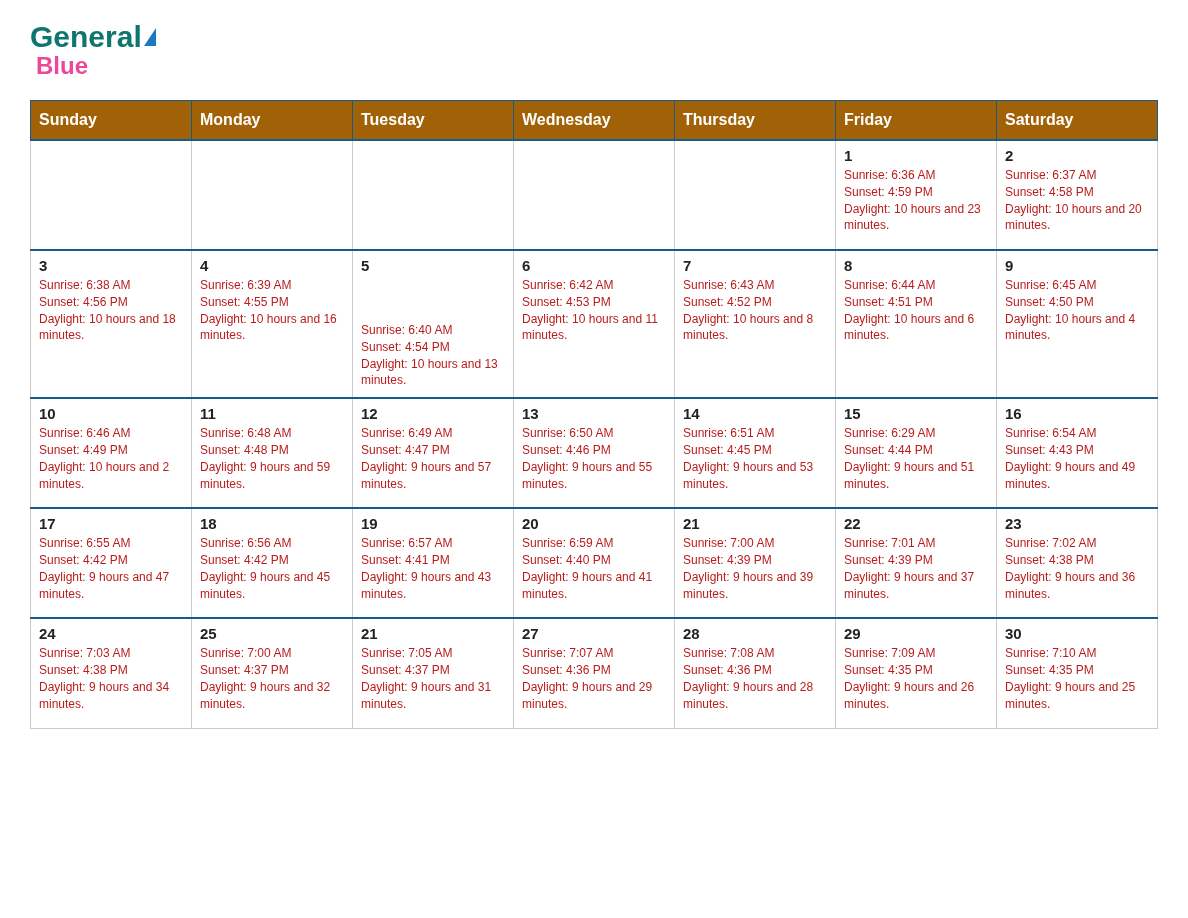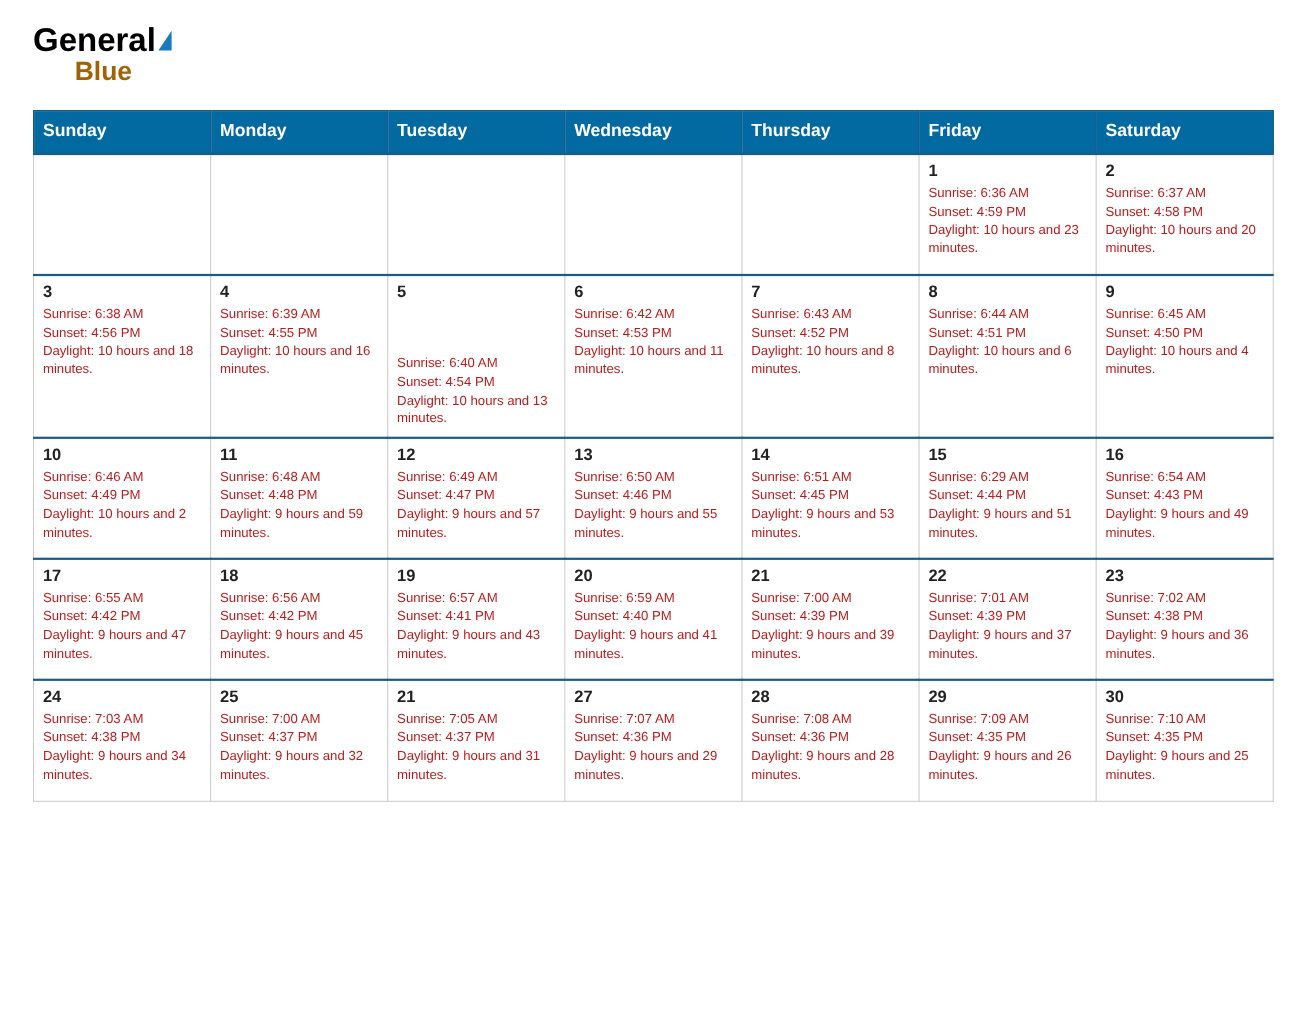--- a/index.html
+++ b/index.html
@@ -38,21 +38,21 @@
       font-weight: normal;
       color: #555;
       margin-top: 4px;
     }
     .calendar {
       width: 100%;
       border-collapse: collapse;
       border: 1px solid #bbb;
     }
     .calendar thead tr th {
-      background-color: #0369a1;
+      background-color: #a16207;
       color: #fff;
       font-size: 16px;
       font-weight: bold;
       padding: 10px 8px;
       text-align: left;
       border: 1px solid #1a5a8a;
     }
     .calendar tbody tr td {
       vertical-align: top;
       padding: 6px 8px 8px 8px;
@@ -79,25 +79,25 @@
       background: #fff;
     }
   </style>
 </head>
 <body>
 
 <div class="page">
   <div class="header">
     <div class="logo">
       <div style="display:flex; align-items:center;">
-        <span style="font-size:30px;font-weight:bold;color:#000000;font-family:Arial;">General</span>
+        <span style="font-size:30px;font-weight:bold;color:#0f766e;font-family:Arial;">General</span>
         <span style="display:inline-block;width:0;height:0;border-left:12px solid transparent;border-bottom:18px solid #1a7abf;margin-left:2px;margin-bottom:0px;vertical-align:bottom;"></span>
       </div>
       <div style="display:flex;align-items:center;margin-left:6px;margin-top:-2px;">
-        <span style="font-size:24px;font-weight:bold;color:#a16207;font-family:Arial;margin-left:32px;">Blue</span>
+        <span style="font-size:24px;font-weight:bold;color:#ec4899;font-family:Arial;">Blue</span>
       </div>
     </div>
     <div class="title-block">
       <h1></h1>
       <h2></h2>
     </div>
   </div>
 
   <table class="calendar">
     <thead>

